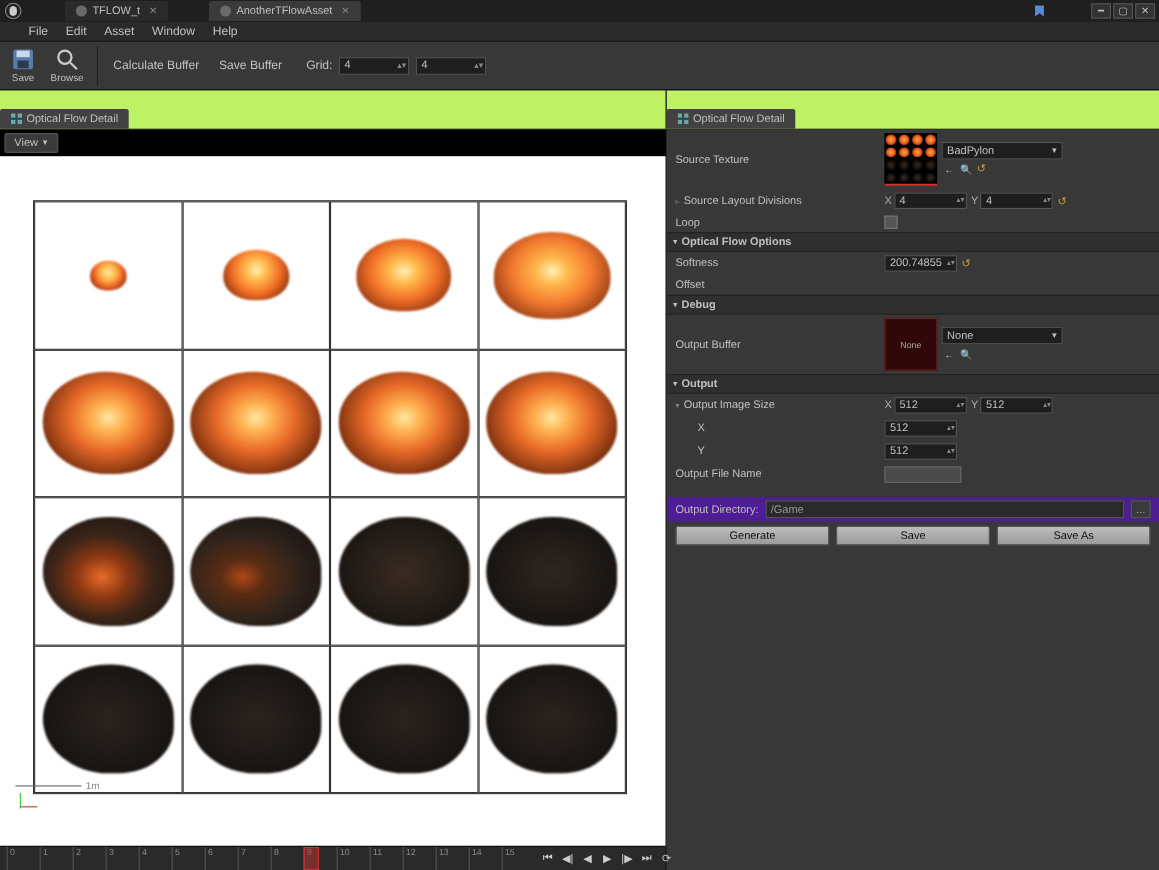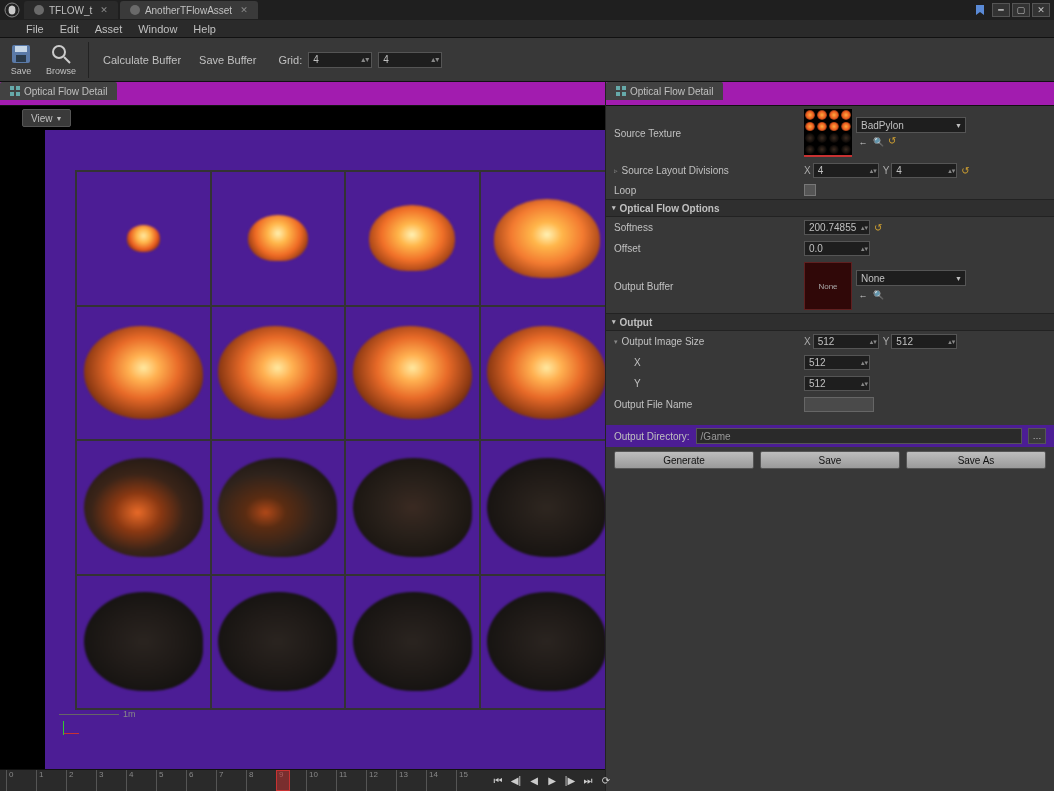--- a/index.html
+++ b/index.html
@@ -1,19 +1,19 @@
 <!DOCTYPE html>
 <html><head>
 <meta charset="utf-8">
 <style>
 * { margin: 0; padding: 0; box-sizing: border-box; font-family: "Segoe UI", Tahoma, sans-serif; }
 body { background: #1a1a1a; color: #c0c0c0; font-size: 11px; width: 1054px; height: 791px; overflow: hidden; display: flex; flex-direction: column; }
 
 
-.titlebar { height: 20px; background: #1f1f1f; display: flex; align-items: center; padding: 0 4px; }
+.titlebar { height: 20px; background: #1f1f1f; display: flex; align-items: center; padding: 0 4px; gap: 35px; }
 .titlebar .logo { width: 16px; height: 16px; margin-right: 4px; }
 .tab { display: flex; align-items: center; height: 18px; padding: 0 10px; background: #3a3a3a; border-radius: 3px 3px 0 0; margin-right: 2px; font-size: 10px; position: relative; cursor: pointer; }
 .tab.active { background: #2a2a2a; }
 .tab .tab-icon { width: 10px; height: 10px; border-radius: 50%; background: #6a6a6a; margin-right: 5px; }
 .tab .close { margin-left: 8px; font-size: 9px; color: #888; }
 .titlebar-spacer { flex: 1; }
 .winbtns { display: flex; gap: 2px; }
 .winbtn { width: 18px; height: 14px; background: #333; border: 1px solid #555; display: flex; align-items: center; justify-content: center; font-size: 9px; cursor: pointer; }
 .bookmark-icon { width: 12px; height: 12px; margin-right: 6px; }
 
@@ -29,28 +29,28 @@
 .toolbar .textbtn { padding: 4px 8px; font-size: 11px; cursor: pointer; }
 .toolbar .grid-label { margin-left: 12px; font-size: 11px; }
 .toolbar .num-spin { width: 64px; height: 16px; background: #1e1e1e; border: 1px solid #555; margin-left: 4px; display: flex; align-items: center; padding: 0 4px; font-size: 10px; position: relative; }
 .num-spin .spin { position: absolute; right: 2px; font-size: 8px; display: flex; flex-direction: column; line-height: 5px; color: #888; }
 
 
 .main { flex: 1; display: flex; overflow: hidden; }
 
 
 .left { flex: 1; background: #000; display: flex; flex-direction: column; border-right: 1px solid #222; min-width: 0; }
-.panel-tabbar { height: 24px; background: #a21caf; display: flex; align-items: flex-start; border-bottom: 1px solid #111; }
+.panel-tabbar { height: 36px; background: #bef264; display: flex; align-items: flex-end; border-bottom: 1px solid #111; }
 .panel-tab { height: 18px; padding: 0 10px; display: flex; align-items: center; gap: 4px; background: #424242; font-size: 10px; border-radius: 2px 2px 0 0; cursor: pointer; }
 .panel-tab .grid-mini { width: 10px; height: 10px; }
 .view-row { height: 24px; display: flex; align-items: center; padding: 4px; background: #000; }
-.viewbtn { height: 18px; padding: 0 8px; background: #3a3a3a; border: 1px solid #555; border-radius: 2px; font-size: 10px; display: flex; align-items: center; gap: 3px; cursor: pointer; margin-left: 18px; }
+.viewbtn { height: 18px; padding: 0 8px; background: #3a3a3a; border: 1px solid #555; border-radius: 2px; font-size: 10px; display: flex; align-items: center; gap: 3px; cursor: pointer; }
 .viewbtn .caret { font-size: 7px; }
 
-.viewport { flex: 1; position: relative; background: #4c1d95; overflow: hidden; margin-left: 45px; }
+.viewport { flex: 1; position: relative; background: #ffffff; overflow: hidden; }
 .flipgrid { position: absolute; top: 40px; left: 30px; width: 540px; height: 540px; display: grid; grid-template-columns: repeat(4,1fr); grid-template-rows: repeat(4,1fr); border: 1px solid #333; }
 .cell { border: 1px solid #333; display: flex; align-items: center; justify-content: center; overflow: hidden; }
 .explosion { width: 80%; height: 60%; border-radius: 50% 50% 45% 45%; filter: blur(1px); }
 .exp-1 { width: 25%; height: 20%; background: radial-gradient(circle at 50% 40%, #ffe9a0 0%, #ffb64a 30%, #e85a1f 60%, #6b2a0c 85%, rgba(0,0,0,0) 100%); }
 .exp-2 { width: 45%; height: 35%; background: radial-gradient(circle at 50% 40%, #fff0b0 0%, #ffb64a 25%, #ef6a24 55%, #7a2e0e 85%, rgba(0,0,0,0) 100%); }
 .exp-3 { width: 65%; height: 50%; background: radial-gradient(ellipse at 50% 45%, #fff2b5 0%, #ffb64a 22%, #f17028 50%, #893510 82%, rgba(0,0,0,0) 100%); }
 .exp-4 { width: 80%; height: 60%; background: radial-gradient(ellipse at 50% 45%, #fff2b5 0%, #ffb64a 20%, #f37a30 48%, #933a12 80%, rgba(0,0,0,0) 100%); }
 .exp-5, .exp-6, .exp-7, .exp-8 { width: 90%; height: 70%; background: radial-gradient(ellipse at 50% 45%, #ffe9a0 0%, #ffb050 18%, #e86a28 42%, #8a3812 70%, #2a1408 90%, rgba(0,0,0,0) 100%); border-radius: 48% 52% 45% 50%; }
 .exp-9 { width: 90%; height: 75%; background: radial-gradient(ellipse at 45% 55%, #e86a28 0%, #8a3812 25%, #3a2418 50%, #1f1814 80%, rgba(0,0,0,0) 100%); border-radius: 50% 48% 42% 50%; }
 .exp-10 { width: 90%; height: 75%; background: radial-gradient(ellipse at 40% 55%, #b04818 0%, #5a2c12 20%, #2f231c 50%, #1a1512 80%, rgba(0,0,0,0) 100%); border-radius: 50% 48% 42% 50%; }
@@ -394,28 +394,26 @@
           <div class="num-input">
               <span>200.74855</span>
               <span class="spinbox">▴▾</span>
             </div>
           <span class="reset-arrow">↺</span>
         </div>
       </div>
 
       <div class="prop-row">
         <div class="prop-label">Offset</div>
-        <div class="prop-value">
-          <div class="num-input">
-              <span>0.0</span>
-              <span class="spinbox">▴▾</span>
-            </div>
-        </div>
-      </div>
-
+      </div>
+
+      <div class="cat-header">
+          <span class="tri">▾</span>
+          <span>Debug</span>
+        </div>
 
       <div class="prop-row tall">
         <div class="prop-label">Output Buffer</div>
         <div class="prop-value">
           <div class="thumb-box-none">
               <span>None</span>
             </div>
           <div style="display:flex;flex-direction:column;gap:2px">
             <div class="dropdown" style="width:110px">
               <span>None</span>

